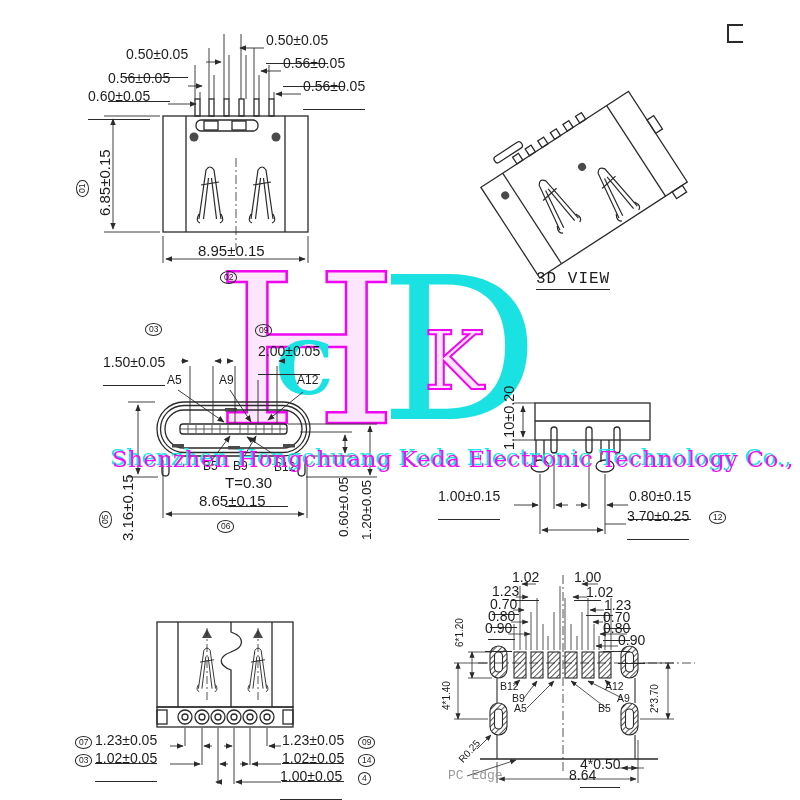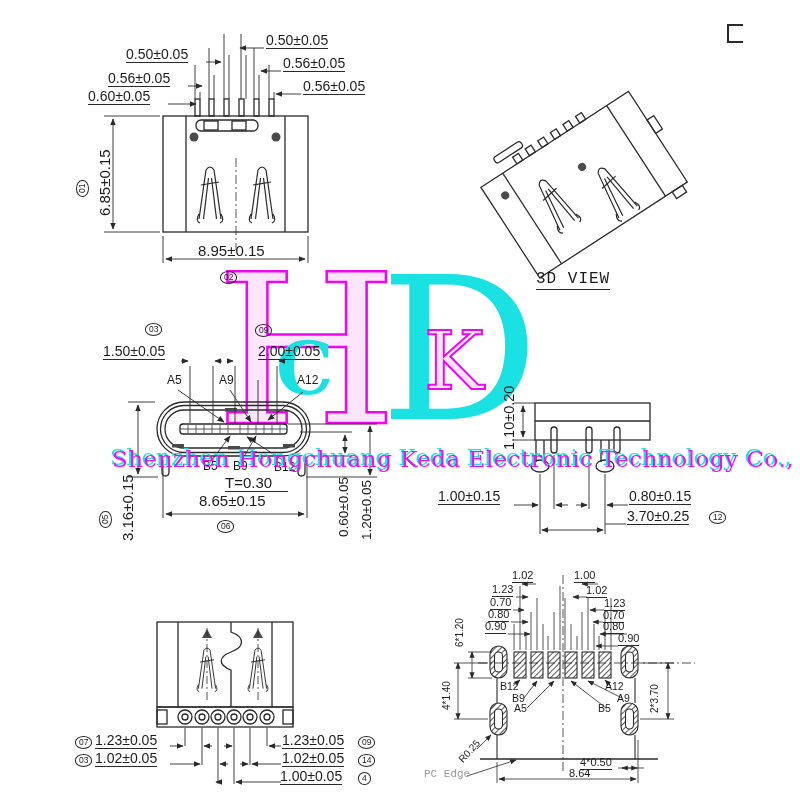--- a/index.html
+++ b/index.html
@@ -1,28 +1,28 @@
 <!DOCTYPE html>
 <html><head>
 <meta charset="utf-8">
 <style>
   html,body{margin:0;padding:0;background:#fff;}
   #stage{position:relative;width:800px;height:800px;background:#ffffff;overflow:hidden;
          font-family:"Liberation Sans",sans-serif;}
   svg.art{position:absolute;left:0;top:0;z-index:2;}
   .lbl{position:absolute;z-index:3;color:#1c1c1c;font-size:14px;white-space:nowrap;line-height:1.05;}
-  .ul{border-bottom:1.2px solid #2a2a2a;padding-bottom:0;}
+  .ul{border-bottom:1.2px solid #2a2a2a;padding-bottom:15px;}
   .big{font-size:15px;}
-  .small{font-size:11px;}
+  .small{font-size:14px;}
   .pin{font-size:12px;}
   .pin-s{font-size:10.5px;}
   .rot{transform:rotate(-90deg);transform-origin:0 0;}
   .rot45{transform:rotate(-48deg);transform-origin:0 0;}
   .mono{font-family:"Liberation Mono","DejaVu Sans Mono",monospace;letter-spacing:1px;font-size:16px;border-bottom:1.5px solid #2a2a2a;padding-bottom:1px;}
-  .gray{color:#9a9a9a;font-family:"Liberation Mono","DejaVu Sans Mono",monospace;font-size:11px;}
+  .gray{color:#9a9a9a;font-family:"Liberation Mono","DejaVu Sans Mono",monospace;font-size:13px;margin-left:24px;}
   .balloon{position:absolute;z-index:3;border:1.1px solid #2a2a2a;border-radius:50%;
            font-size:8.5px;line-height:10.5px;padding:0 3px;color:#1c1c1c;background:transparent;}
   .company{position:absolute;left:112px;top:446px;z-index:4;white-space:nowrap;
            font-family:"DejaVu Serif","Liberation Serif",serif;font-size:23px;letter-spacing:0.5px;
            color:#f20df2;text-shadow:-2px -2px 0 #1ae6e6;}
   .logo{position:absolute;z-index:1;font-family:"DejaVu Serif","Liberation Serif",serif;line-height:1;}
   .logo-h{left:216px;top:247px;font-size:208px;color:rgba(239,7,239,0.10);-webkit-text-stroke:2.5px #ef07ef;}
   .logo-d{left:380px;top:252px;font-size:198px;color:#1ae2e2;}
   .logo-c{left:276px;top:333px;font-size:72px;font-weight:bold;color:#1ae2e2;}
   .logo-k{left:424px;top:322px;font-size:80px;color:rgba(239,7,239,0.10);-webkit-text-stroke:2px #ef07ef;}
@@ -328,21 +328,21 @@
   <div class="lbl ul" style="left:303px;top:79px">0.56±0.05</div>
   <div class="lbl big rot" style="left:97px;top:216px">6.85±0.15</div>
   <span class="balloon rot" style="left:76px;top:197px">01</span>
   <div class="lbl big" style="left:198px;top:243px">8.95±0.15</div>
   <span class="balloon" style="left:220px;top:271px">02</span>
 
   <div class="lbl mono" style="left:536px;top:271px">3D VIEW</div>
 
   <span class="balloon" style="left:145px;top:323px">03</span>
   <span class="balloon" style="left:255px;top:324px">09</span>
-  <div class="lbl ul" style="left:103px;top:344px">1.50±0.05</div>
+  <div class="lbl ul" style="left:103px;top:355px">1.50±0.05</div>
   <div class="lbl ul" style="left:258px;top:344px">2.00±0.05</div>
   <div class="lbl pin" style="left:167px;top:374px">A5</div>
   <div class="lbl pin" style="left:219px;top:374px">A9</div>
   <div class="lbl pin" style="left:297px;top:374px">A12</div>
   <div class="lbl pin" style="left:203px;top:460px">B5</div>
   <div class="lbl pin" style="left:233px;top:460px">B9</div>
   <div class="lbl pin" style="left:274px;top:461px">B12</div>
   <div class="lbl big ul" style="left:225px;top:475px;padding-right:16px">T=0.30</div>
   <div class="lbl big" style="left:199px;top:493px">8.65±0.15</div>
   <span class="balloon" style="left:217px;top:520px">06</span>

